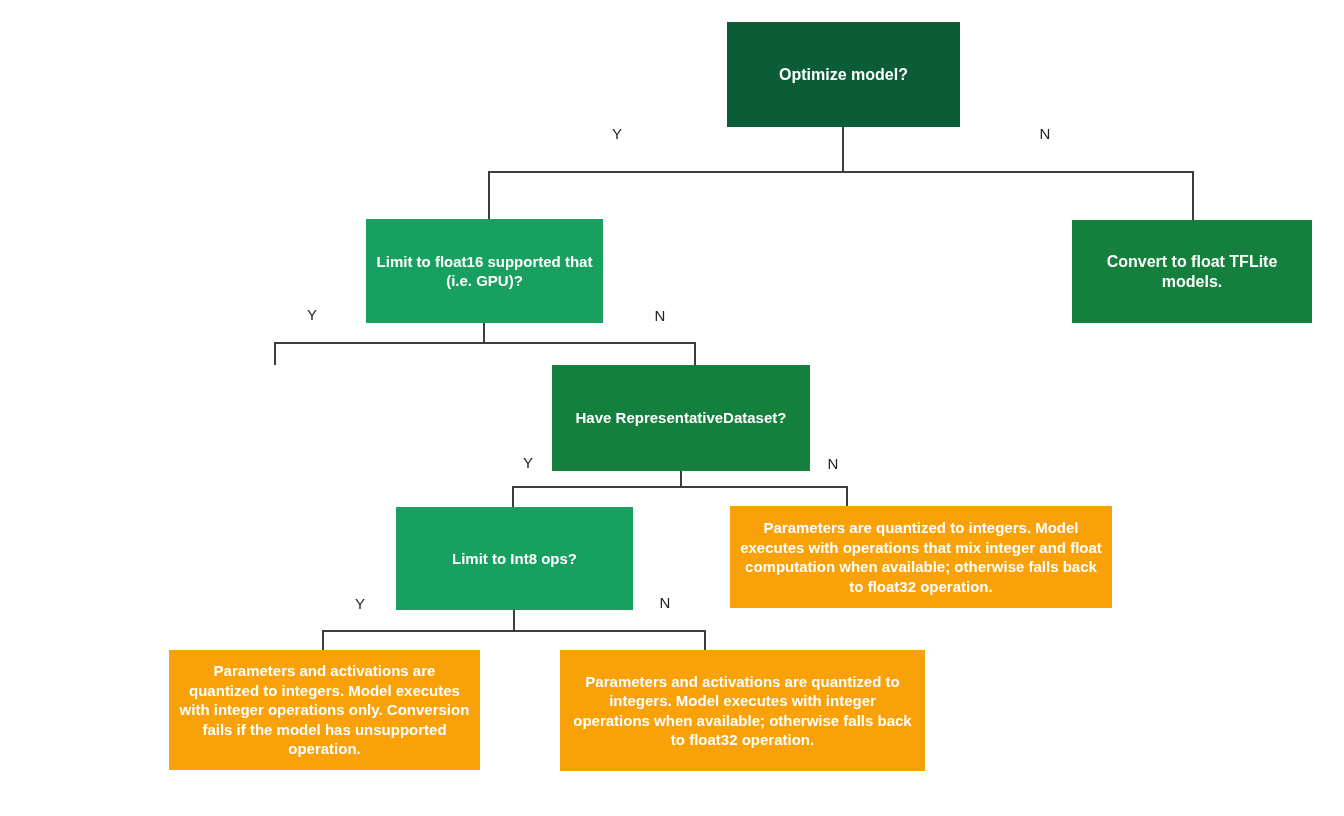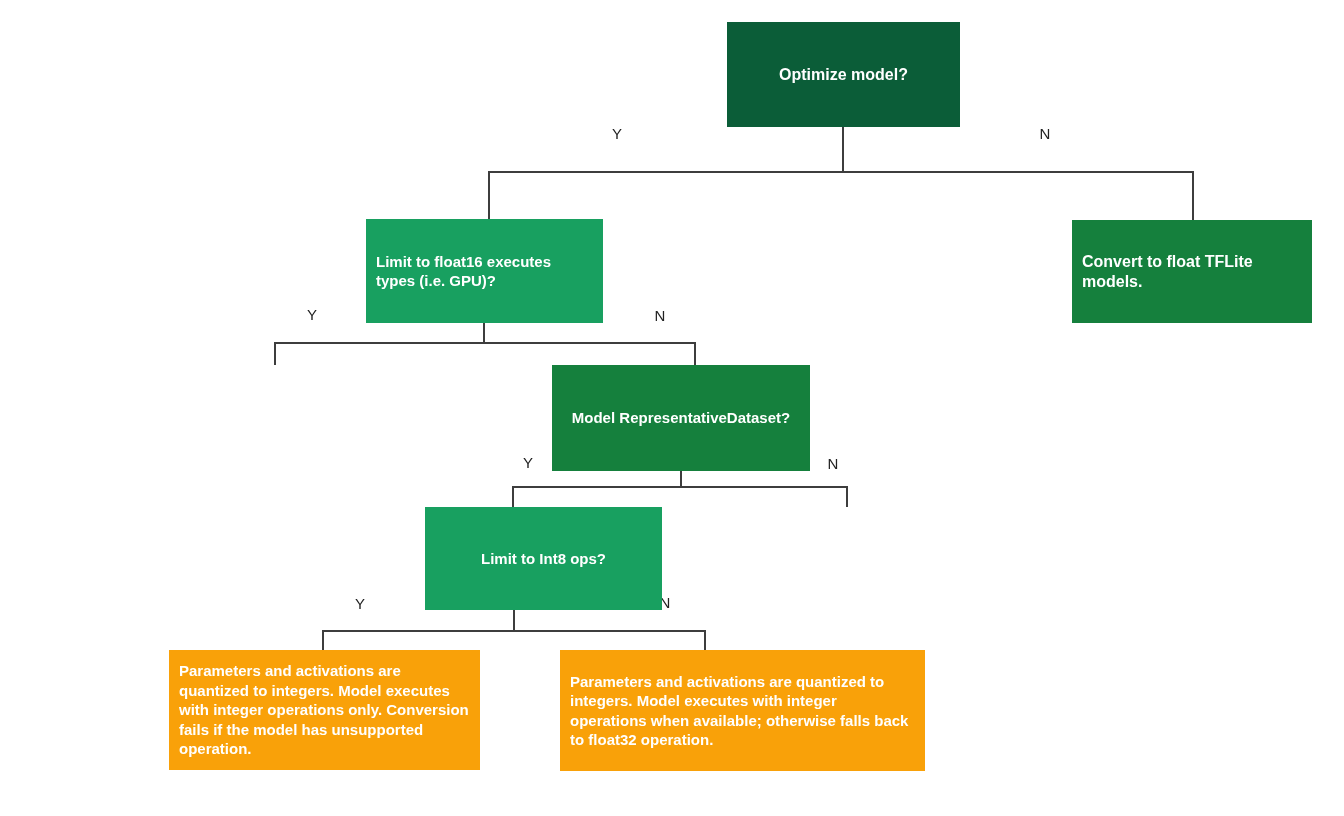--- a/index.html
+++ b/index.html
@@ -6,20 +6,21 @@
   #canvas{
     position:relative;
     width:1344px;height:816px;
     overflow:hidden;
     background:#ffffff;
     font-family:"Liberation Sans",sans-serif;
   }
   .node{
     position:absolute;
     display:flex;align-items:center;justify-content:center;
+    text-align:center;
     color:#ffffff;
     font-weight:bold;
     font-size:15px;line-height:19.5px;
     padding:6px 10px;
     box-sizing:border-box;
   }
   .c-dark{background:#0b5d38;}
   .c-mid{background:#15803d;}
   .c-bright{background:#18a060;}
   .c-orange{background:#f9a109;}
@@ -62,27 +63,28 @@
   <div class="elabel" style="left:1045px;top:133px;">N</div>
   <div class="elabel" style="left:312px;top:314px;">Y</div>
   <div class="elabel" style="left:660px;top:315px;">N</div>
   <div class="elabel" style="left:528px;top:462px;">Y</div>
   <div class="elabel" style="left:833px;top:463px;">N</div>
   <div class="elabel" style="left:360px;top:603px;">Y</div>
   <div class="elabel" style="left:665px;top:602px;">N</div>
 
   <div class="node c-dark" style="left:727px;top:22px;width:233px;height:105px;font-size:16px;">Optimize model?</div>
 
-  <div class="node c-bright" style="left:366px;top:219px;width:237px;height:104px;">Limit to float16 executes types (i.e. GPU)?</div>
+  <div class="node c-bright" style="left:366px;top:219px;width:237px;height:104px;">Limit to float16 supported that (i.e. GPU)?</div>
 
   <div class="node c-mid" style="left:1072px;top:220px;width:240px;height:103px;font-size:16px;">Convert to float TFLite models.</div>
 
 
-  <div class="node c-mid" style="left:552px;top:365px;width:258px;height:106px;">Model RepresentativeDataset?</div>
+  <div class="node c-mid" style="left:552px;top:365px;width:258px;height:106px;">Have RepresentativeDataset?</div>
 
-  <div class="node c-bright" style="left:396px;top:507px;width:237px;height:103px;margin-left:29px;">Limit to Int8 ops?</div>
+  <div class="node c-bright" style="left:396px;top:507px;width:237px;height:103px;">Limit to Int8 ops?</div>
 
+  <div class="node c-orange" style="left:730px;top:506px;width:382px;height:102px;">Parameters are quantized to integers. Model executes with operations that mix integer and float computation when available; otherwise falls back to float32 operation.</div>
 
   <div class="node c-orange" style="left:169px;top:650px;width:311px;height:120px;">Parameters and activations are quantized to integers. Model executes with integer operations only. Conversion fails if the model has unsupported operation.</div>
 
   <div class="node c-orange" style="left:560px;top:650px;width:365px;height:121px;">Parameters and activations are quantized to integers. Model executes with integer operations when available; otherwise falls back to float32 operation.</div>
 
 </div>
 
 </body></html>

